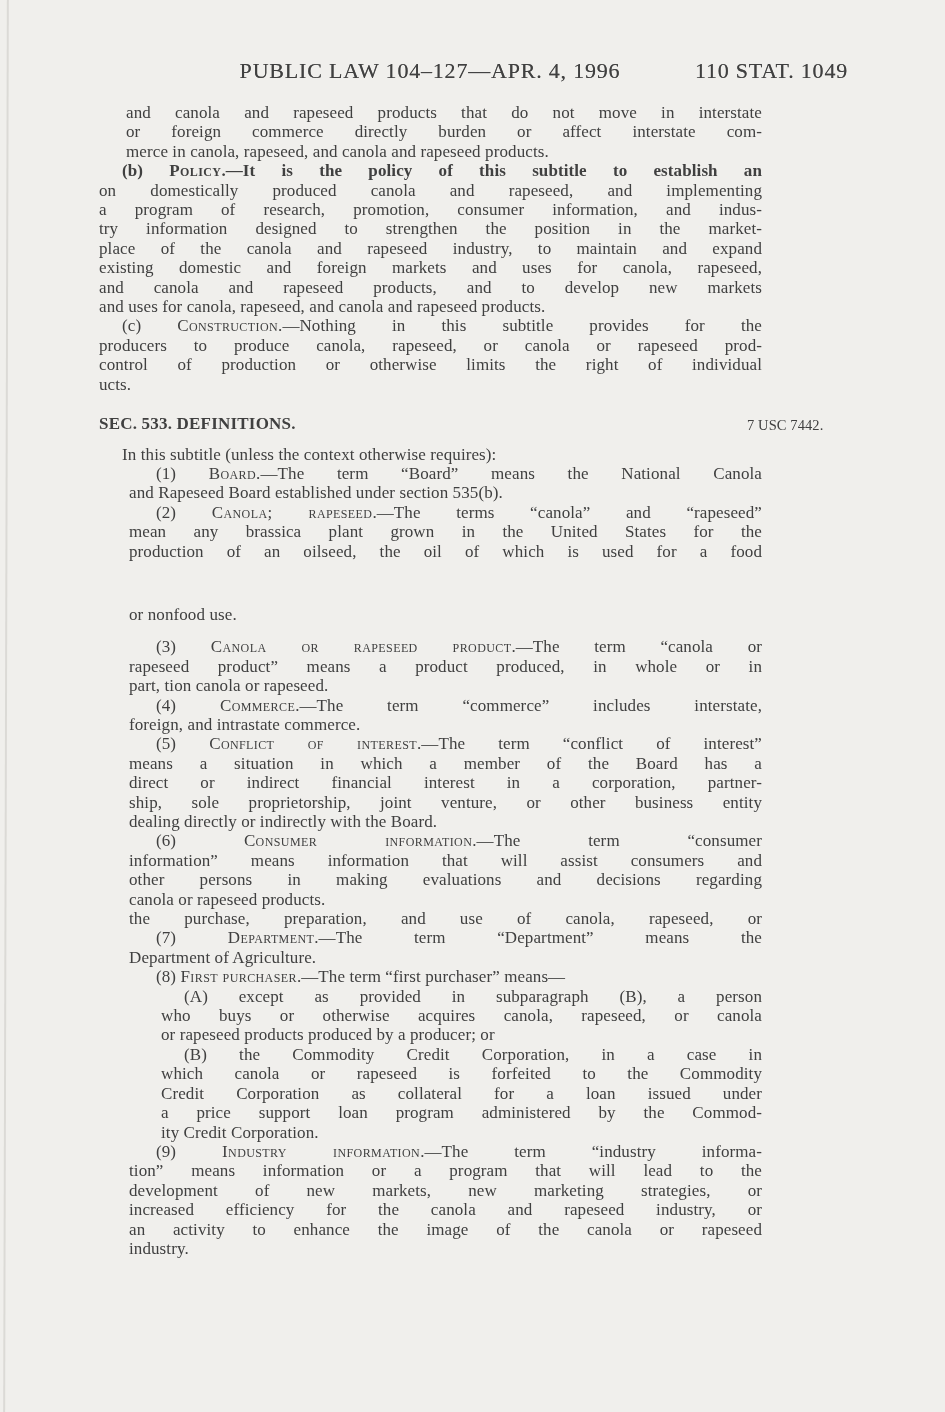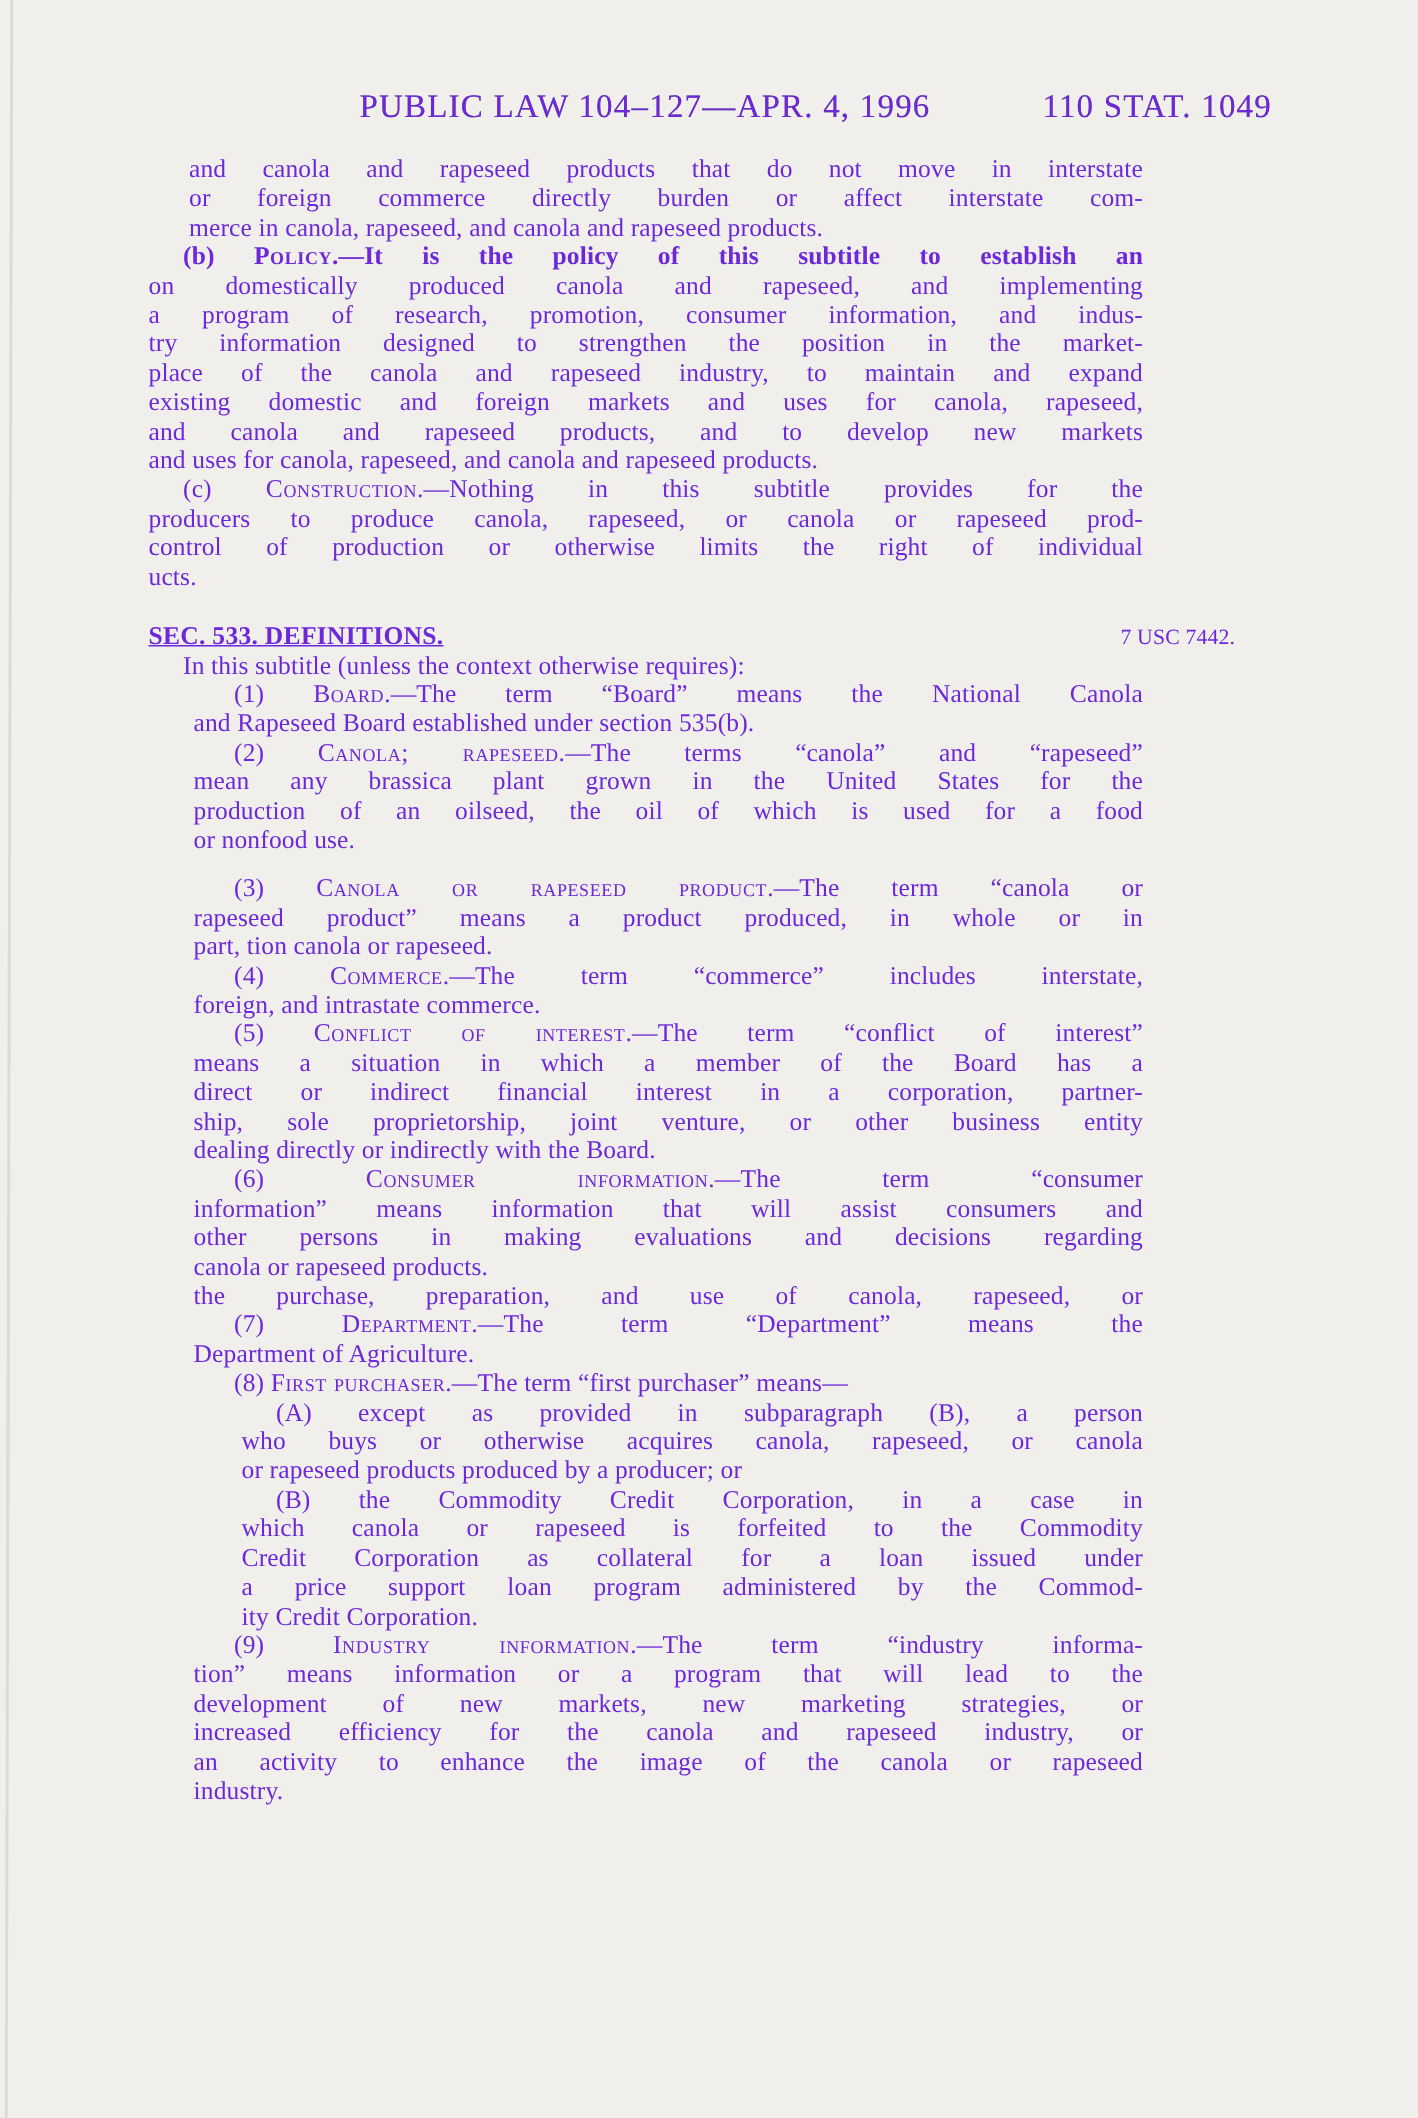--- a/index.html
+++ b/index.html
@@ -6,21 +6,21 @@
     margin: 0;
     padding: 0;
     background: #f0efec;
   }
   .page {
     position: relative;
     width: 924px;
     height: 1412px;
     background: #f0efec;
     font-family: "Liberation Serif", "DejaVu Serif", serif;
-    color: #6d28d9;
+    color: #404040;
     overflow: hidden;
   }
   .edge-line {
     position: absolute;
     left: 5px;
     top: 0;
     width: 2px;
     height: 100%;
     background: #dbdad6;
     transform: rotate(0.15deg);
@@ -61,22 +61,21 @@
   .line.noj {
     text-align-last: left;
   }
   .sc {
     font-variant: small-caps;
     letter-spacing: 0.4px;
   }
   .sec-row {
     position: relative;
     margin-top: 20px;
-    margin-bottom: 0;
-    text-decoration: underline;
+    margin-bottom: 11px;
   }
   .sec-heading {
     font-weight: bold;
     letter-spacing: 0.2px;
     text-align: left;
   }
   .margin-note {
     position: absolute;
     left: 648px;
     top: 2px;
@@ -122,21 +121,21 @@
         <div class="line noj" style="padding-left: 23px;">In this subtitle (unless the context otherwise requires):</div>
       </div>
       <div class="para">
         <div class="line" style="padding-left: 57px;">(1) <span class="sc">Board</span>.—The term “Board” means the National Canola</div>
         <div class="line noj" style="padding-left: 30px;">and Rapeseed Board established under section 535(b).</div>
       </div>
       <div class="para">
         <div class="line" style="padding-left: 57px;">(2) <span class="sc">Canola; rapeseed</span>.—The terms “canola” and “rapeseed”</div>
         <div class="line" style="padding-left: 30px;">mean any brassica plant grown in the United States for the</div>
         <div class="line" style="padding-left: 30px;">production of an oilseed, the oil of which is used for a food</div>
-        <div class="line noj" style="padding-left: 30px;">or nonfood use.</div>
+        <div class="line noj" style="padding-left: 30px; margin-top: 44px;">or nonfood use.</div>
       </div>
       <div class="para">
         <div class="line" style="padding-left: 57px; margin-top: 13px;">(3) <span class="sc">Canola or rapeseed product</span>.—The term “canola or</div>
         <div class="line" style="padding-left: 30px;">rapeseed product” means a product produced, in whole or in</div>
         <div class="line noj" style="padding-left: 30px;">part, tion canola or rapeseed.</div>
       </div>
       <div class="para">
         <div class="line" style="padding-left: 57px;">(4) <span class="sc">Commerce</span>.—The term “commerce” includes interstate,</div>
         <div class="line noj" style="padding-left: 30px;">foreign, and intrastate commerce.</div>
       </div>

